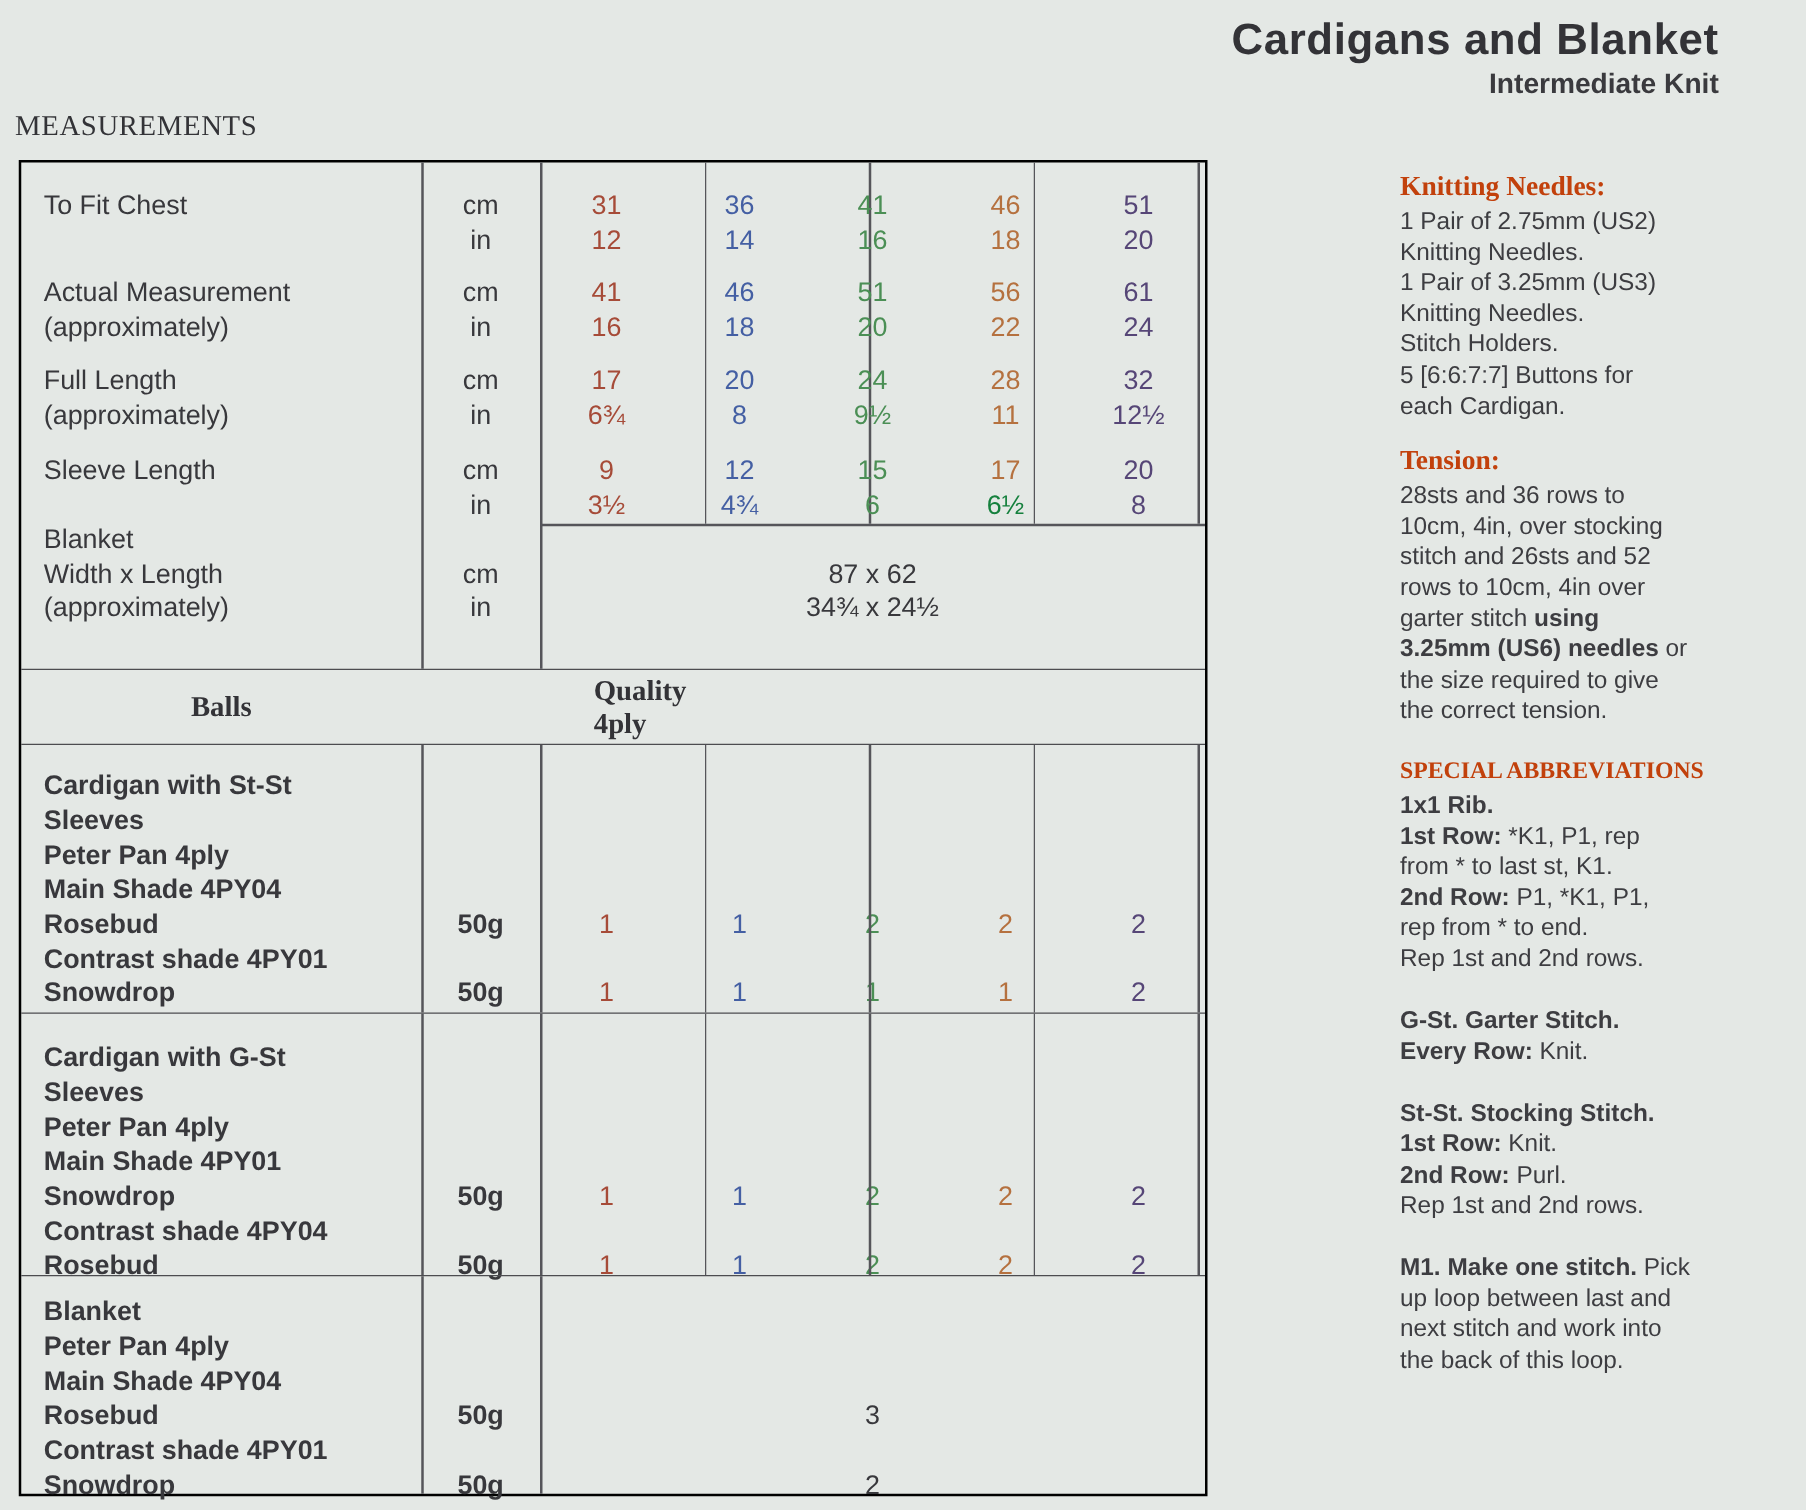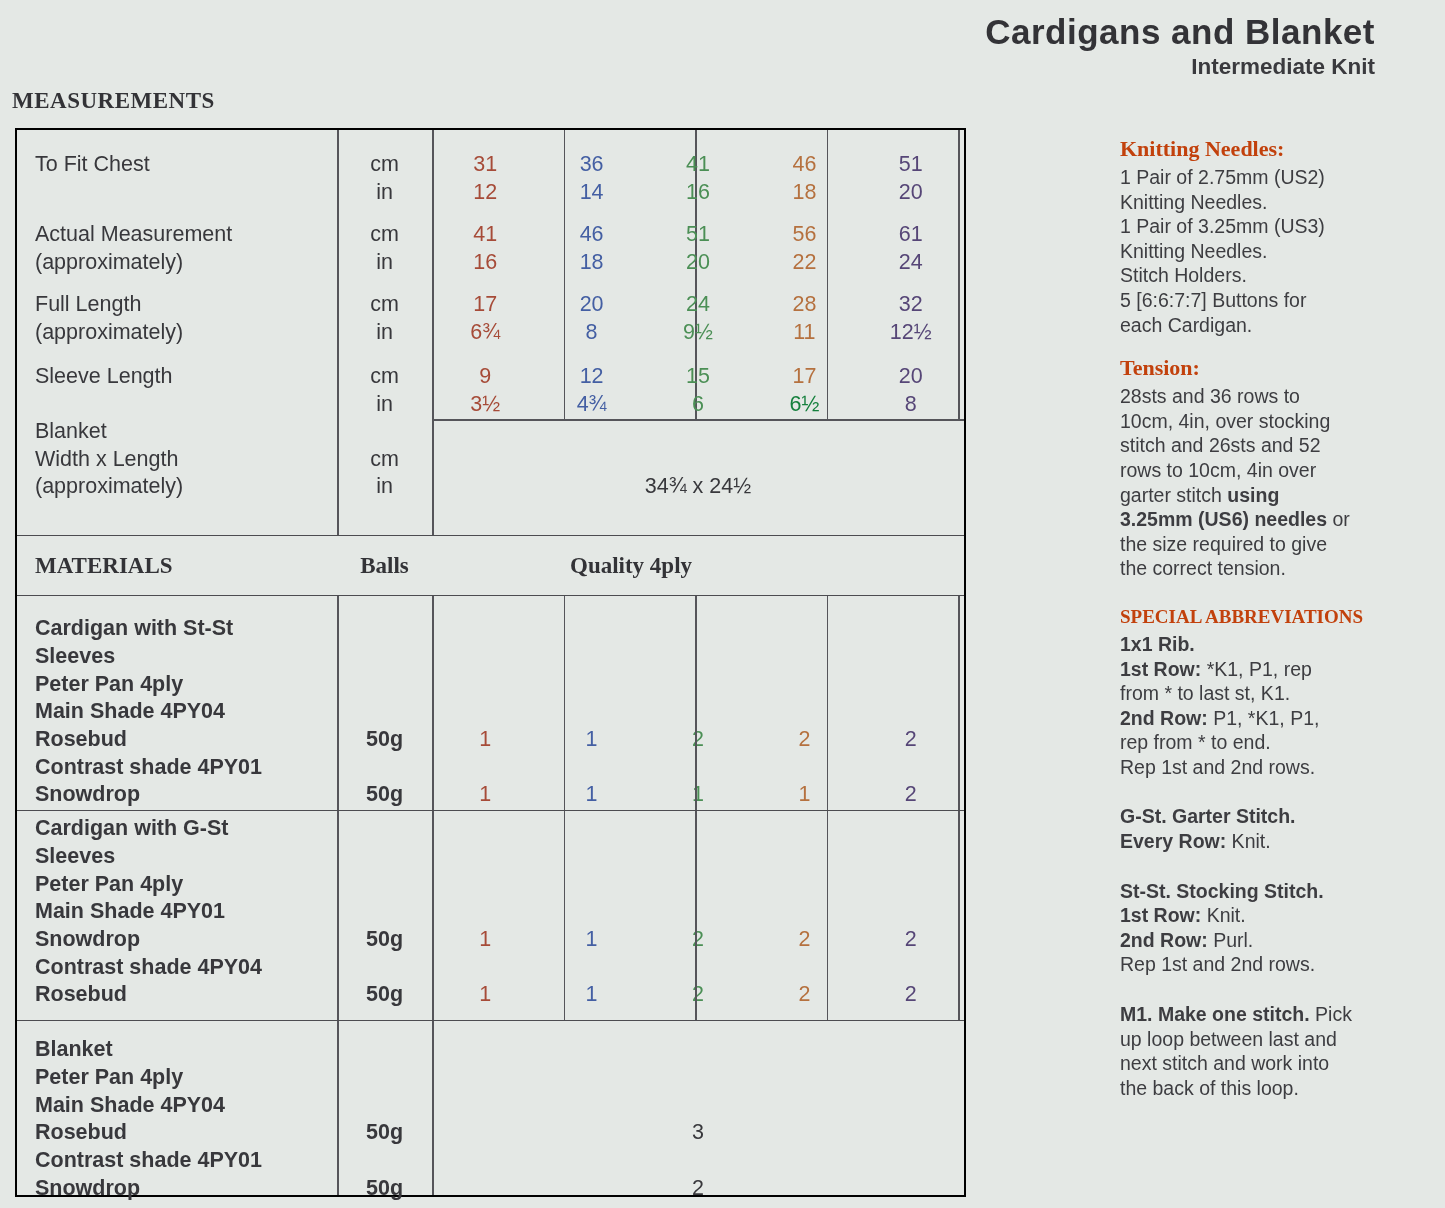--- a/index.html
+++ b/index.html
@@ -9,32 +9,32 @@
     font-family:"Liberation Sans",sans-serif;
   }
   .serif{font-family:"Liberation Serif",serif}
   .b{font-weight:bold}
   .pre{white-space:pre-line}
 
   .title-block{position:absolute;top:12px;right:70px;text-align:right;line-height:1.15}
   .title{font-size:35px;font-weight:bold;color:#333337;letter-spacing:.5px}
   .subtitle{font-size:22.5px;font-weight:bold;color:#3a3a3e;margin-top:2px}
 
-  .meas-heading{position:absolute;left:12px;top:88px;font-size:23px;font-weight:bold;color:#333337;letter-spacing:.5px}
+  .meas-heading{position:absolute;left:12px;top:88px;font-size:23px;font-weight:normal;color:#333337;letter-spacing:.5px}
 
   .ptable{
     position:absolute;left:15px;top:128px;width:951px;height:1069px;
     border:2px solid #000000;box-sizing:border-box;
   }
   .band{position:relative;box-sizing:border-box;width:100%}
   .band-meas{height:405px}
   .band-head{height:60px;border-top:1.5px solid #4c4c50;display:grid;grid-template-columns:320px 95px auto;align-items:center}
   .band-blk{border-top:1.5px solid #4c4c50}
   .b1{height:215px;padding-top:19px}
-  .b2{height:210px;padding-top:4px}
+  .b2{height:210px;padding-top:22px}
   .b3{height:175px;padding-top:15px}
 
   .vl{position:absolute;top:0;bottom:0;width:1.5px;background:#55555a}
   .vl.short{bottom:auto;height:289px}
   .hl{position:absolute;left:415px;right:0;height:1.5px;background:#55555a}
 
   .mrow{position:absolute;left:0;right:0}
   .trow{display:grid;grid-template-columns:320px 95px repeat(5,1fr);align-items:center;height:27.5px}
   .band-blk .trow{height:27.7px}
   .cell{font-size:21.5px;text-align:center}
@@ -157,31 +157,31 @@
       </div>
     </div>
 
     <div class="mrow" style="top:288px">
       <div class="trow">
         <div class="cell lab">Blanket</div>
       </div>
       <div class="trow">
         <div class="cell lab">Width x Length</div>
         <div class="cell unit">cm</div>
+        <div class="cell span">87 x 62</div>
       </div>
       <div class="trow">
         <div class="cell lab">(approximately)</div>
         <div class="cell unit">in</div>
         <div class="cell span">34¾ x 24½</div>
       </div>
     </div>
   </div>
 
   <div class="band band-head">
-    <div class="cell lab serif hbig">MATERIALS</div>
     <div class="cell serif hbig">Balls</div>
     <div class="cell qual serif hbig">Quality  4ply</div>
   </div>
 
   <div class="band band-blk b1">
     <div class="vl" style="left:320px"></div>
     <div class="vl" style="left:415px"></div>
     <div class="vl" style="left:546.6px"></div>
     <div class="vl" style="left:678.2px"></div>
     <div class="vl" style="left:809.8px"></div>

